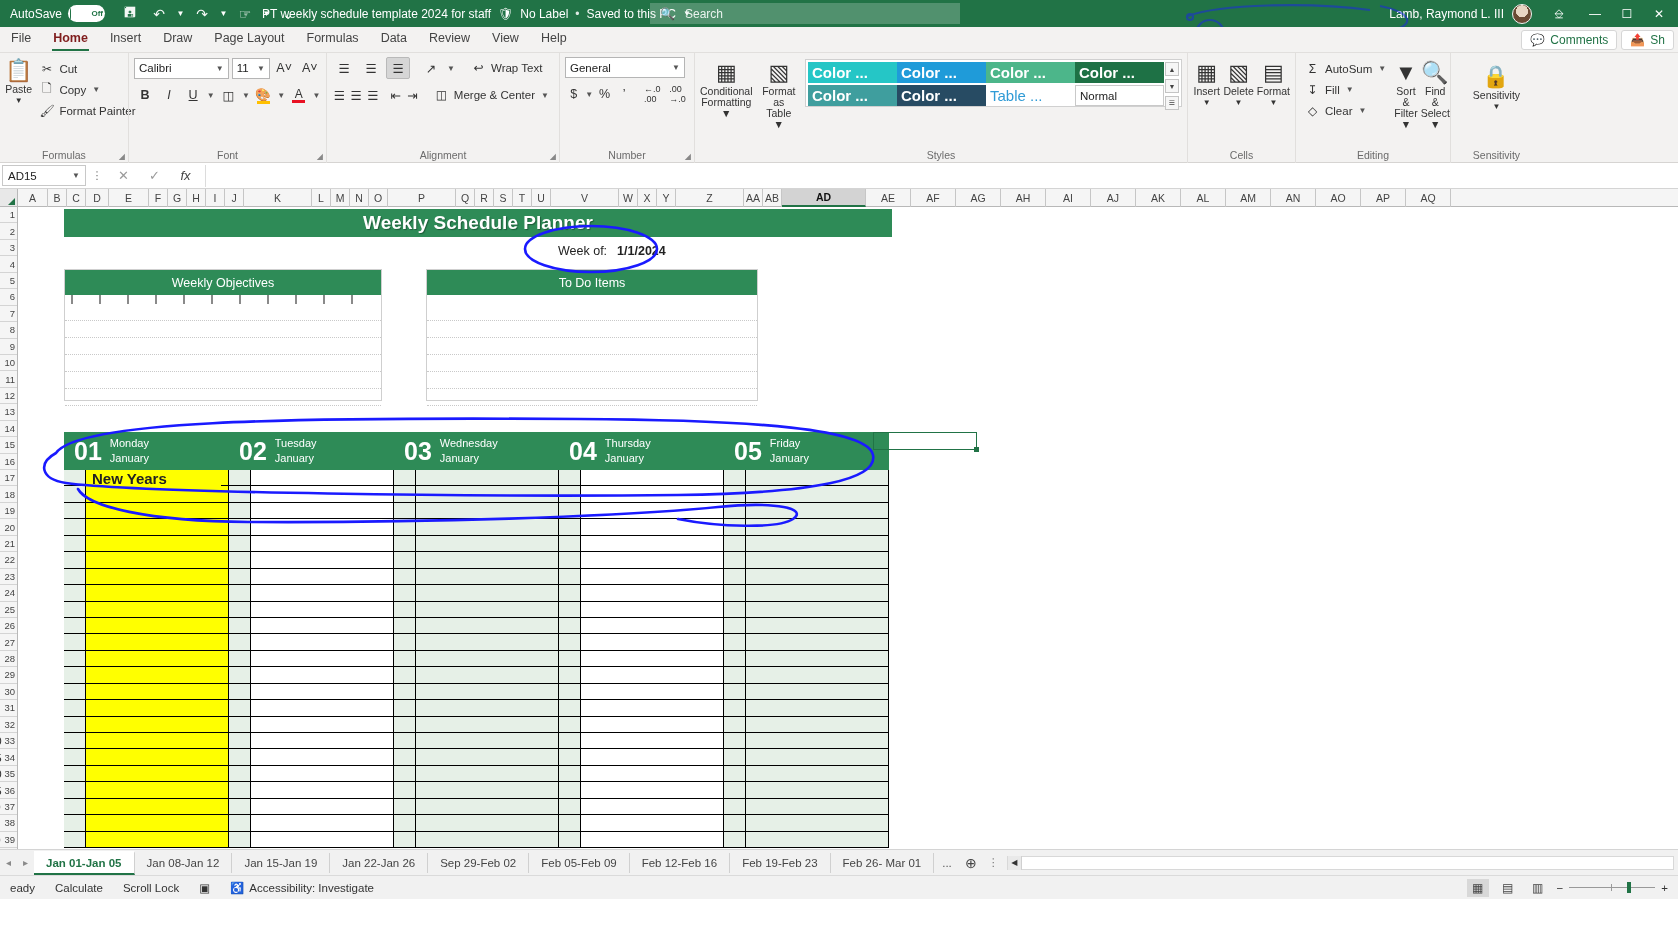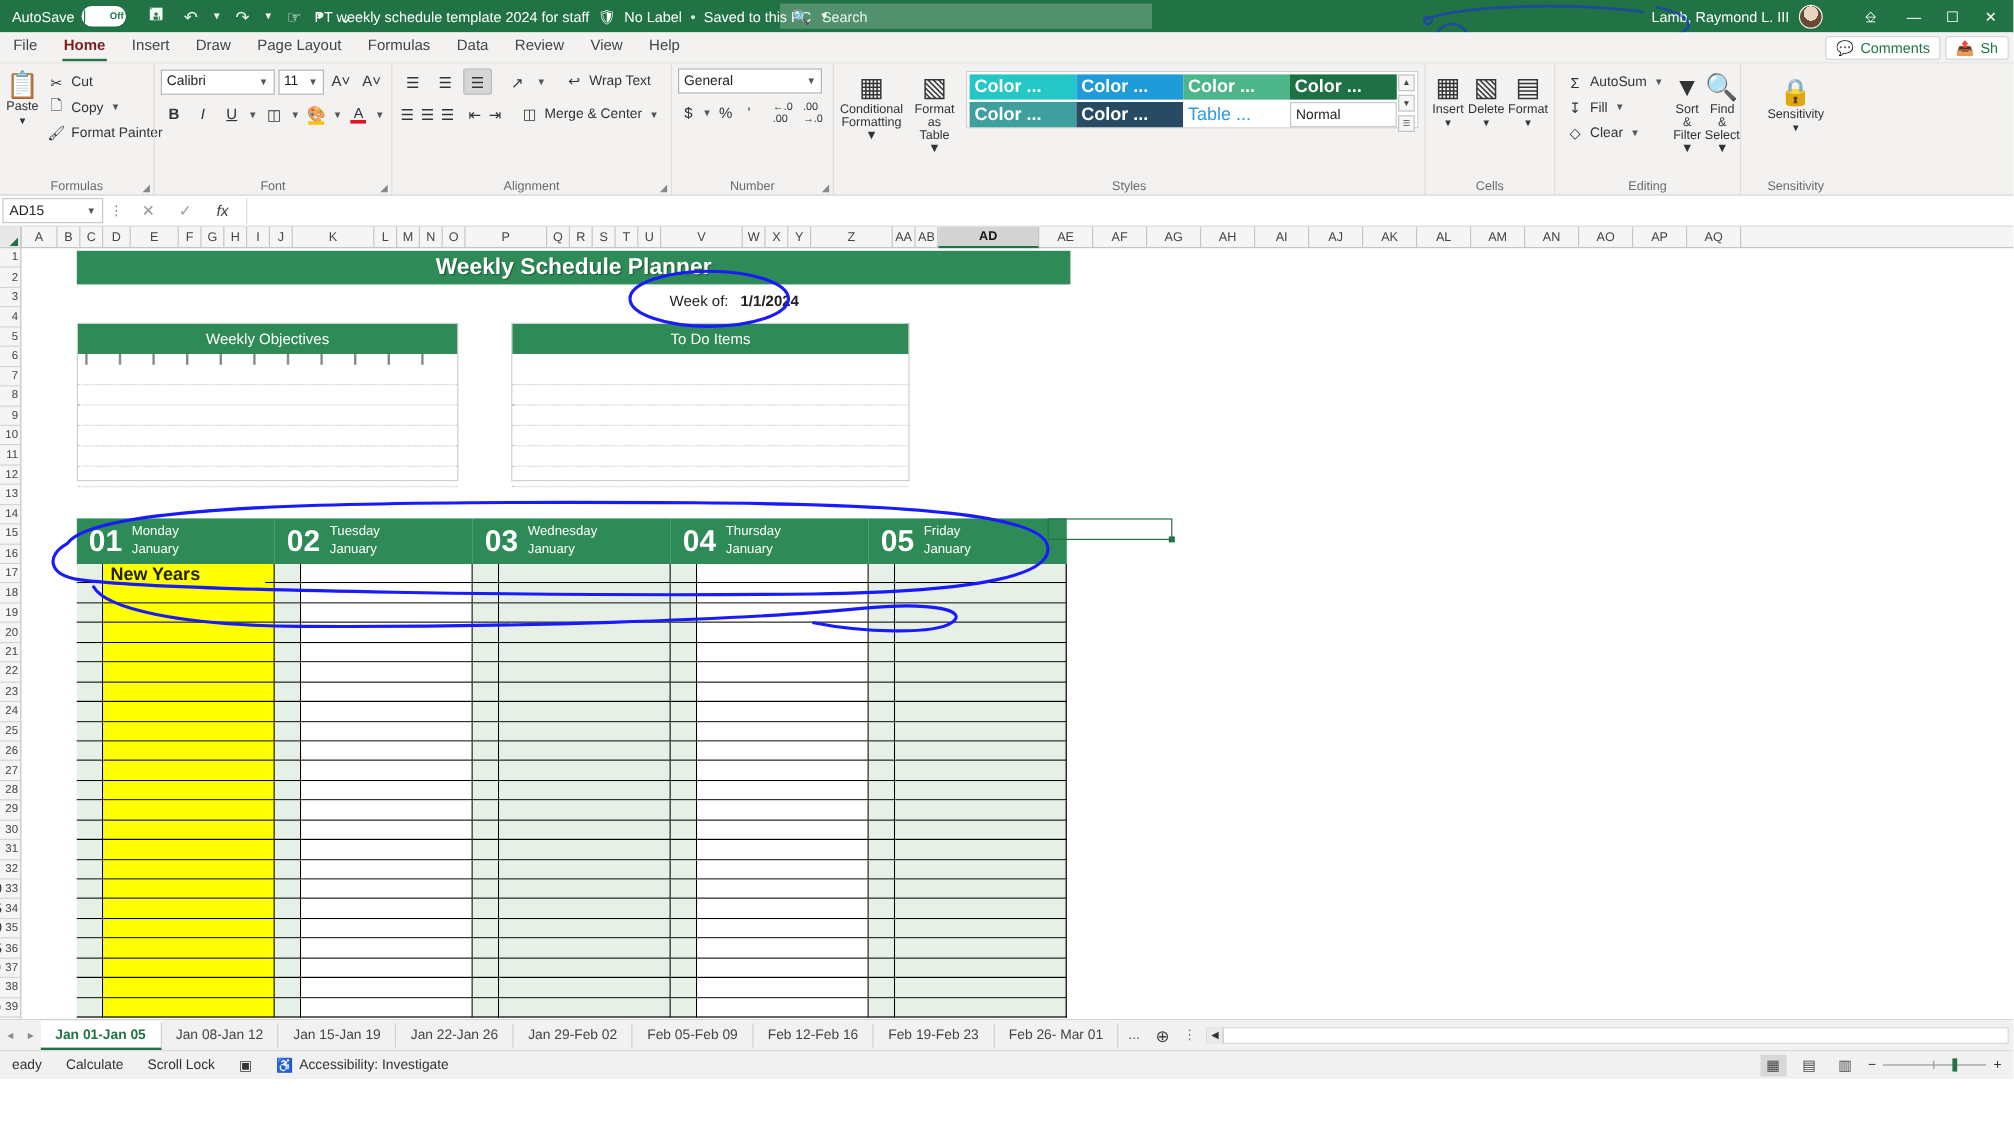--- a/index.html
+++ b/index.html
@@ -40,21 +40,21 @@
   .searchbox {
     position:absolute; left: 650px; top: 3px;
     width: 310px; height: 21px; background: rgba(255,255,255,0.22);
     display:flex; align-items:center; padding-left: 10px; gap:10px;
     font-size: 12px; color:#eaf3ee;
   }
   .tb-right {
     position:absolute; right:0; top:0; height:27px;
     display:flex; align-items:center; gap:2px; padding-right:4px;
   }
-  .user { display:flex; align-items:center; gap:8px; font-size:12px; margin-right:19px;}
+  .user { display:flex; align-items:center; gap:8px; font-size:12px; margin-right:6px;}
   .avatar {
     width:20px;height:20px;border-radius:50%;
     background: radial-gradient(circle at 50% 35%, #e8d6c3 0 40%, #6b4a33 41% 100%);
     border:1px solid #f3f3f3;
   }
   .winbtn { width:38px;height:27px;display:flex;align-items:center;justify-content:center;font-size:12px;}
   .minb { width:30px; }
 
   
   .tabbar {
@@ -1072,21 +1072,21 @@
 
 <div class="tabstrip">
   <div class="navarrows">
     <span>◂</span>
     <span style="padding-left:10px">▸</span>
   </div>
   <div class="stab active">Jan 01-Jan 05</div>
   <div class="stab">Jan 08-Jan 12</div>
   <div class="stab">Jan 15-Jan 19</div>
   <div class="stab">Jan 22-Jan 26</div>
-  <div class="stab">Jan 29-Feb 02</div>
+  <div class="stab">Sep 29-Feb 02</div>
   <div class="stab">Feb 05-Feb 09</div>
   <div class="stab">Feb 12-Feb 16</div>
   <div class="stab">Feb 19-Feb 23</div>
   <div class="stab">Feb 26- Mar 01</div>
   <div class="stab-dots">...</div>
   <div class="addsheet">⊕</div>
   <div class="tsvdots">⋮</div>
   <div class="hscroll">
     <span class="hsleft">◀</span>
   </div>

